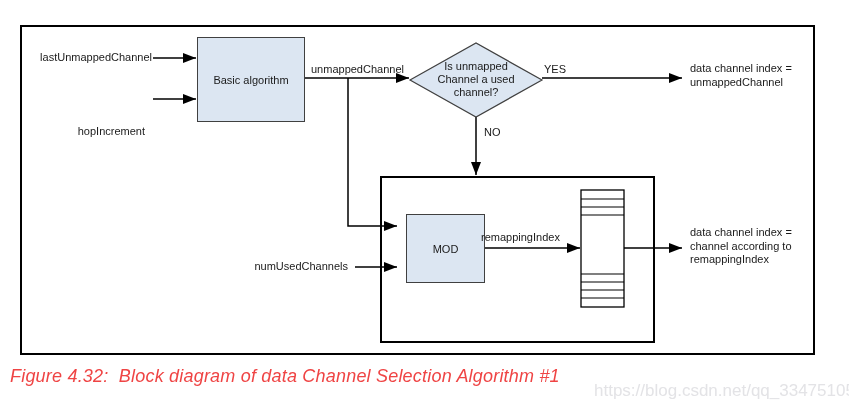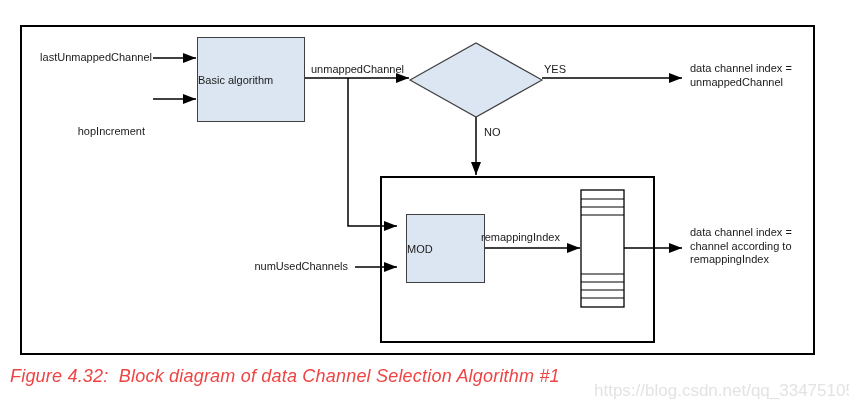--- a/index.html
+++ b/index.html
@@ -19,21 +19,21 @@
   .outer-frame{
     left:20px;top:25px;width:795px;height:330px;
     border:2px solid var(--line);box-sizing:border-box;
   }
   .inner-frame{
     left:380px;top:176px;width:275px;height:167px;
     border:2px solid var(--line);box-sizing:border-box;
   }
   .block{
     background:var(--block-fill);border:1px solid var(--block-border);
-    box-sizing:border-box;display:flex;align-items:center;
+    box-sizing:border-box;display:flex;align-items:center;justify-content:center;
     font-size:11px;
   }
   #basic-box{left:197px;top:37px;width:108px;height:85px;}
   #mod-box{left:406px;top:214px;width:79px;height:69px;}
   svg.wires{position:absolute;left:0;top:0;pointer-events:none;}
   .wire{stroke:var(--line);stroke-width:1.5;fill:none;}
   .diamond{fill:var(--block-fill);stroke:var(--block-border);stroke-width:1.2;}
   .stackrect{fill:#ffffff;stroke:var(--line);stroke-width:1.3;}
   .stackline{stroke:var(--line);stroke-width:1.2;}
   .caption{
@@ -99,20 +99,23 @@
   <div id="mod-box" class="abs block">
     <span>MOD</span>
   </div>
 
   <div class="abs lbl right" style="left:20px;top:51px;width:132px;">lastUnmappedChannel</div>
 
   <div class="abs lbl right" style="left:20px;top:92px;width:125px;margin-top:33px;">hopIncrement</div>
 
   <div class="abs lbl" style="left:311px;top:63px;">unmappedChannel</div>
 
+  <div class="abs lbl center" style="left:421px;top:60px;width:110px;">Is unmapped
+Channel a used
+channel?</div>
 
   <div class="abs lbl" style="left:544px;top:63px;">YES</div>
 
   <div class="abs lbl" style="left:484px;top:126px;">NO</div>
 
   <div class="abs lbl" style="left:690px;top:62px;line-height:13.5px;">data channel index =
 unmappedChannel</div>
 
   <div class="abs lbl right" style="left:220px;top:260px;width:128px;">numUsedChannels</div>
 

